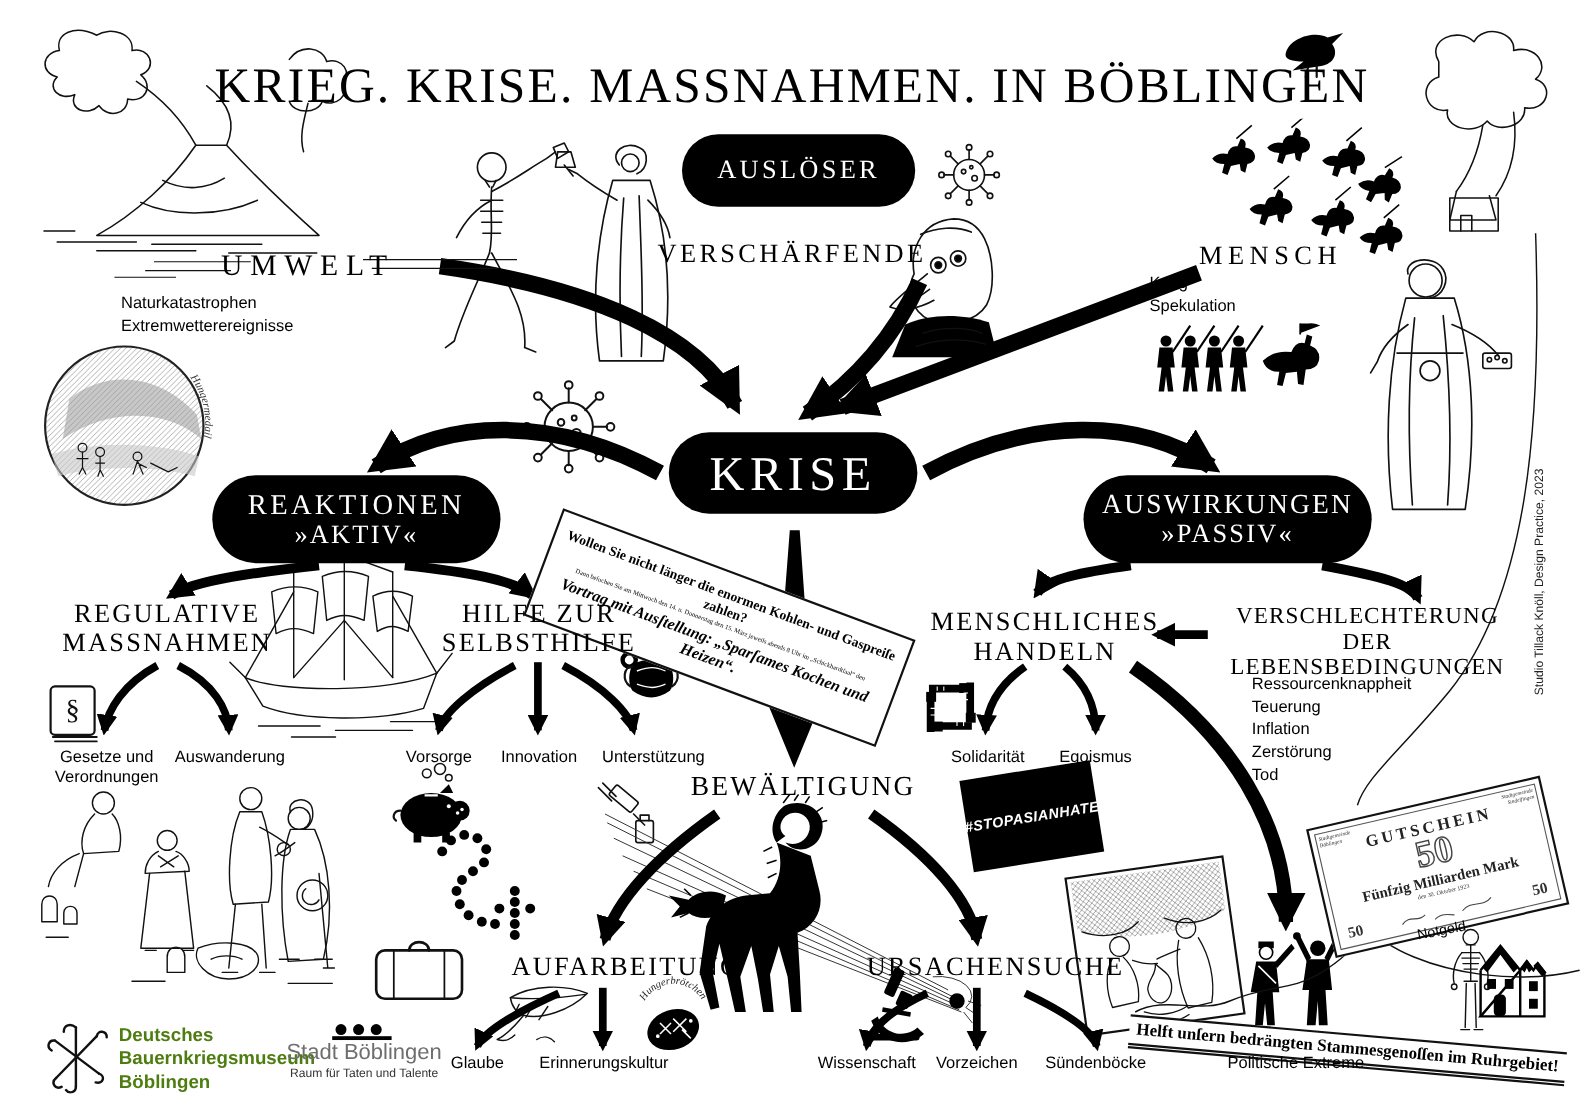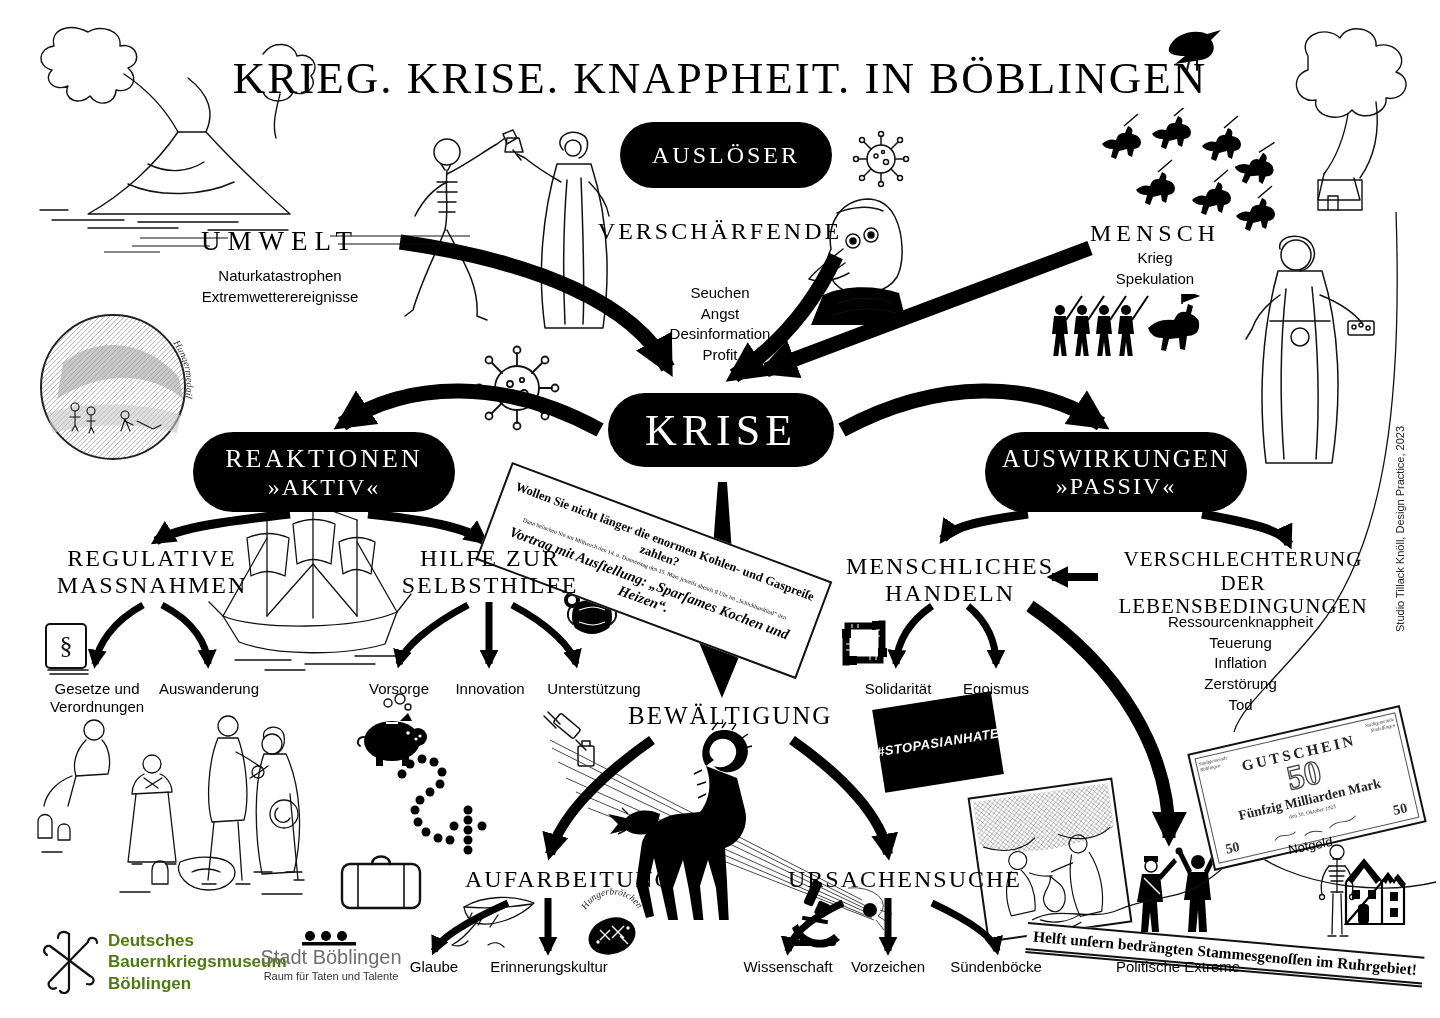--- a/index.html
+++ b/index.html
@@ -3,21 +3,21 @@
 <meta charset="utf-8">
 <style>
   html,body{margin:0;padding:0;background:#fff;}
   .canvas{position:relative;width:1440px;height:1018px;background:#fff;overflow:hidden;
           font-family:"Liberation Sans",sans-serif;color:#000;}
   .abs{position:absolute;}
   .serif{font-family:"Liberation Serif",serif;}
   .pill{background:#000;color:#fff;border-radius:999px;display:flex;flex-direction:column;
         align-items:center;justify-content:center;text-align:center;z-index:4;}
   .hdr{font-family:"Liberation Serif",serif;text-align:center;line-height:1.12;z-index:4;}
-  .items{font-size:15px;line-height:1.38;text-align:center;z-index:4;}
+  .items{font-size:15px;line-height:1.38;z-index:4;}
   .leaf{font-size:15px;text-align:center;z-index:5;line-height:1.2;}
   svg.ill{z-index:1;}
   .stroke{fill:none;stroke:#111;stroke-linecap:round;stroke-linejoin:round;}
   #arrows{z-index:2;}
   .paper{background:#fff;border:2px solid #111;z-index:3;}
   .title{width:100%;text-align:center;font-family:"Liberation Serif",serif;z-index:4;}
 </style>
 </head>
 <body>
 
@@ -526,40 +526,34 @@
   <div class="abs" style="left:1288px;top:838px;font-size:13px;transform:rotate(-11deg);z-index:3;">Notgeld</div>
 
   <div class="abs" style="left:1028px;top:922px;width:398px;transform:rotate(5deg);transform-origin:top left;z-index:3;background:#fff;
               border-top:2px solid #111;border-bottom:5px double #111;padding:3px 6px;box-sizing:border-box;">
     <div class="serif" style="font-weight:bold;font-size:15.5px;text-align:center;white-space:nowrap;">Helft unſern bedrängten Stammesgenoſſen im Ruhrgebiet!</div>
   </div>
 
   <div class="abs" style="left:1394px;top:402px;width:16px;height:230px;writing-mode:vertical-rl;transform:rotate(180deg);
               font-size:11px;color:#222;z-index:4;white-space:nowrap;">Studio Tillack Knöll, Design Practice, 2023</div>
 
-  <div class="abs title" style="top:52px;font-size:45px;letter-spacing:2px;">KRIEG. KRISE. KNAPPHEIT. IN BÖBLINGEN</div>
+  <div class="abs title" style="top:52px;font-size:45px;letter-spacing:2px;">KRIEG. KRISE. MASSNAHMEN. IN BÖBLINGEN</div>
 
   <div class="abs pill serif" style="left:620px;top:122px;width:212px;height:66px;">
     <span style="font-size:24px;letter-spacing:3px;">AUSLÖSER</span>
   </div>
 
   <div class="abs hdr" style="left:130px;top:226px;width:300px;font-size:27px;letter-spacing:7px;">UMWELT</div>
   <div class="abs items" style="left:110px;top:266px;width:340px;">
     <div>Naturkatastrophen</div>
     <div>Extremwetterereignisse</div>
   </div>
 
   <div class="abs hdr" style="left:595px;top:218px;width:250px;font-size:24px;letter-spacing:3px;">
     <div>VERSCHÄRFENDE</div>
-  </div>
-  <div class="abs items" style="left:595px;top:283px;width:250px;">
-    <div>Seuchen</div>
-    <div>Angst</div>
-    <div>Desinformation</div>
-    <div>Profit</div>
   </div>
 
   <div class="abs hdr" style="left:1045px;top:220px;width:220px;font-size:24px;letter-spacing:5px;">MENSCH</div>
   <div class="abs items" style="left:1045px;top:248px;width:220px;">
     <div>Krieg</div>
     <div>Spekulation</div>
   </div>
 
   <div class="abs pill serif" style="left:608px;top:393px;width:226px;height:74px;">
     <span style="font-size:44px;letter-spacing:5px;">KRISE</span>

